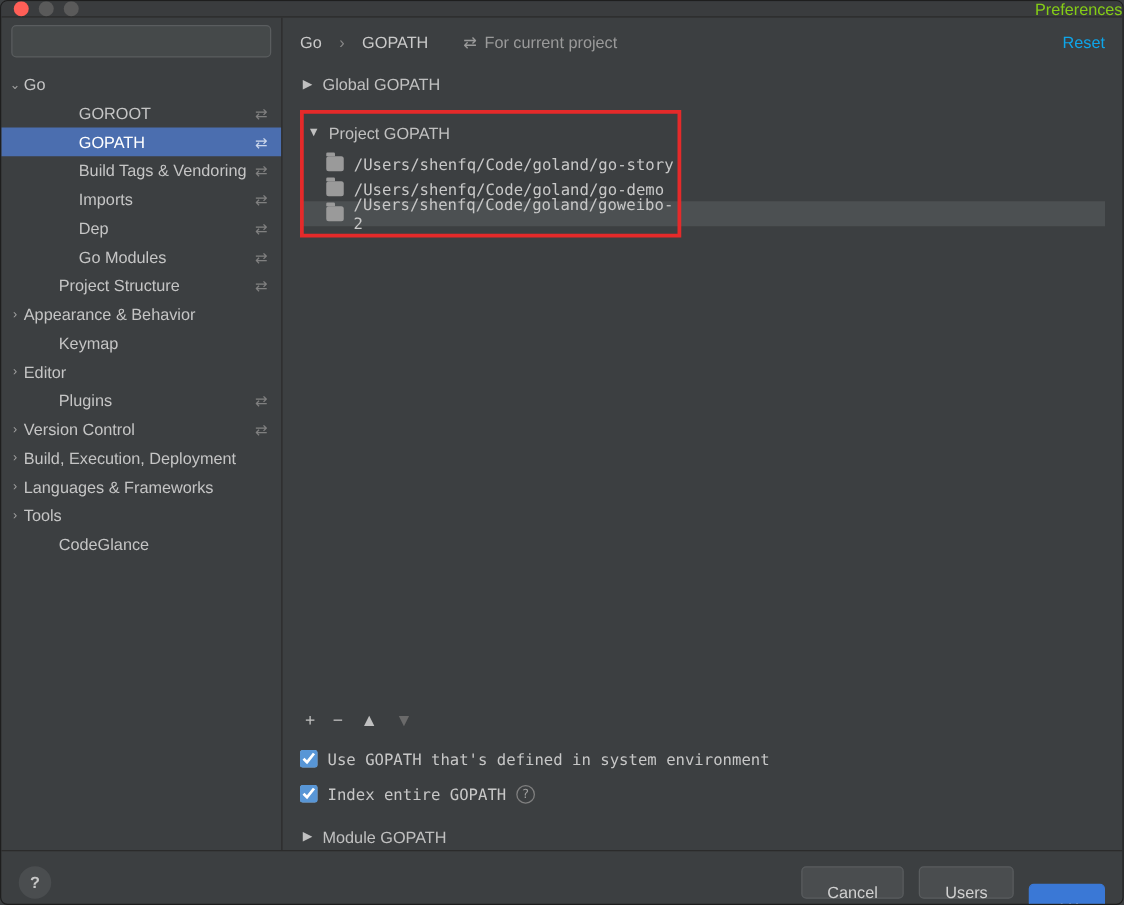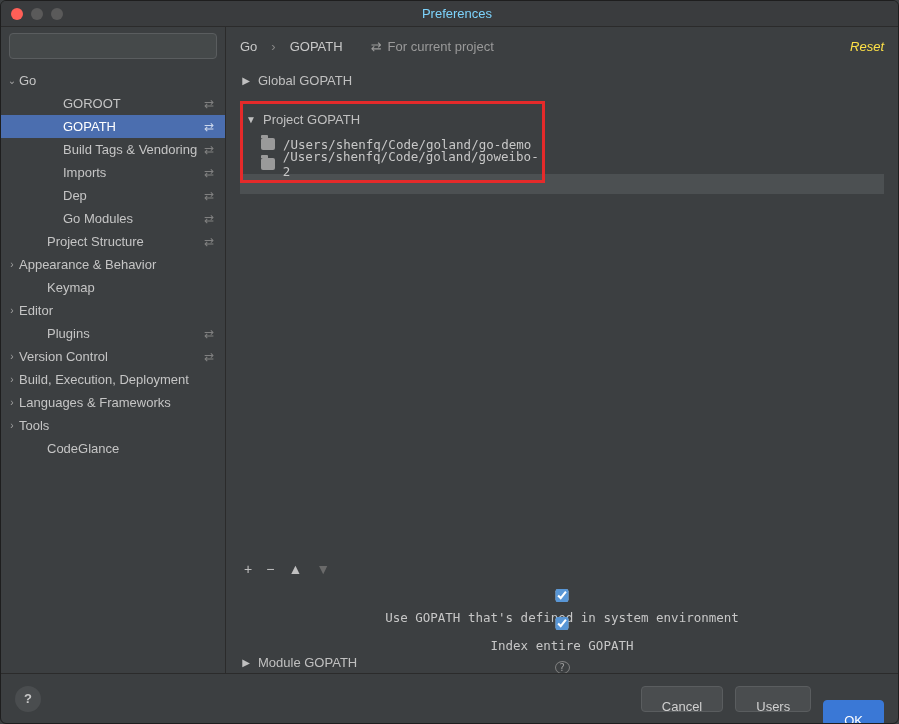--- a/index.html
+++ b/index.html
@@ -17,21 +17,21 @@
     display: flex;
     align-items: center;
     position: relative;
     border-bottom: 1px solid #2b2b2b;
   }
   .traffic { display:flex; gap:8px; margin-left:10px; }
   .tl { width:12px; height:12px; border-radius:50%; }
   .tl.red { background:#ff5f57; }
   .tl.yellow { background:#5a5a5a; }
   .tl.green { background:#5a5a5a; }
-  .win-title { position:absolute; left:15px; right:0; text-align:center; color:#7dd3fc; font-size:13px; }
+  .win-title { position:absolute; left:15px; right:0; text-align:right; color:#84cc16; font-size:13px; }
   .body { flex:1; display:flex; }
   .sidebar { width:225px; display:flex; flex-direction:column; border-right:1px solid #2b2b2b; }
   .searchwrap { padding:6px 8px; }
   .search {
     width:100%; height:26px; background:#45494a; border:1px solid #5a5d5f;
     border-radius:4px; color:#aaa; padding:0 6px 0 24px; position:relative;
   }
   .search-icon { position:absolute; left:14px; top:12px; color:#9e9e9e; font-size:13px; pointer-events:none;}
   .tree { flex:1; overflow:auto; padding-top:4px; }
   .row { display:flex; align-items:center; height:23px; padding:0 8px 0 0; cursor:pointer; white-space:nowrap;}
@@ -48,38 +48,38 @@
   .d2 .lbl { margin-left: 48px; }
   .d1 .arrow { margin-left: 8px;}
   .main { flex:1; display:flex; flex-direction:column; }
   .crumbbar {
     height:38px; display:flex; align-items:center; padding:0 14px; gap:10px;
   }
   .crumb { color:#c9c9c9; }
   .crumb-sep { color:#888; margin:0 4px;}
   .for-project { color:#9a9a9a; display:flex; align-items:center; gap:6px; margin-left:18px;}
   .for-project .icn { color:#9a9a9a; font-size:13px;}
-  .reset { margin-left:auto; color:#fde047; cursor:pointer;font-style:italic; }
+  .reset { margin-left:auto; color:#0ea5e9; cursor:pointer; }
   .content { flex:1; padding: 4px 14px 0 14px; overflow:auto; display:flex; flex-direction:column; gap:6px;}
   .section-head { display:flex; align-items:center; gap:6px; color:#c0c0c0; height:22px; cursor:pointer;}
   .section-head .tri { font-size:10px; color:#c0c0c0; width:12px; text-align:center;}
   .highlight-box { border:3px solid #e52a2a; padding:4px 0 6px 0; margin-top:4px; width:305px;}
   .highlight-box .section-head { padding-left:2px;}
   .gopath-list { margin-top:4px; }
   .gopath-item { display:flex; align-items:center; gap:8px; height:20px; padding-left:18px; color:#c8c8c8; font-family: Menlo, Consolas, monospace; font-size:12.5px;}
   .folder-icon { width:14px; height:12px; background:#9a9a9a; border-radius:2px; position:relative;}
   .folder-icon::before { content:""; position:absolute; top:-3px; left:0; width:7px; height:3px; background:#9a9a9a; border-radius:1px 1px 0 0;}
   .pathlist-area {
     width:100%; flex:1; min-height:360px;
     border:none;
   }
   .toolbar { display:flex; gap:14px; padding:6px 4px; color:#c6c6c6; font-size:14px; align-items:center;}
   .toolbar span { cursor:pointer; color:#c0c0c0;}
   .toolbar .disabled { color:#6a6a6a; cursor:default;}
-  .check-row { display:flex; align-items:center; gap:8px; color:#c7c7c7; height:22px; font-family: Menlo, Consolas, monospace; font-size:12.5px;flex-direction:column;}
+  .check-row { display:flex; align-items:center; gap:8px; color:#c7c7c7; height:22px; font-family: Menlo, Consolas, monospace; font-size:12.5px;}
   .check-row input { accent-color:#5896d6; width:14px; height:14px;}
   .help-q { width:15px; height:15px; border:1px solid #808080; border-radius:50%; display:inline-flex; align-items:center; justify-content:center; font-size:10px; color:#9e9e9e;}
   .footer {
     height:50px; border-top:1px solid #2b2b2b; display:flex; align-items:center; padding:0 14px; gap:12px;
   }
   .help-btn { width:26px; height:26px; border-radius:50%; background:#4a4d4f; color:#c8c8c8; display:flex; align-items:center; justify-content:center; font-weight:bold; cursor:pointer; }
   .spacer { flex:1; }
   .btn { height:26px; padding:12px 20px; border-radius:4px; border:1px solid #5a5d5f; background:#4a4d4f; color:#d0d0d0; cursor:pointer; font-size:13px;}
   .btn.primary { background:#365880; border-color:#3d6185; color:#fff; background:#3875c7; border-color:#3875c7;margin-top:29px;}
   .btn.primary { background:#3a78d6; border-color:#3a78d6;}
@@ -221,20 +221,24 @@
           <div class="fullwidth-sel" id="selband" style="top: 77px; height: 20px;"></div>
 
           <div class="highlight-box" style="position:relative; z-index:1;">
             <div class="section-head">
               <span class="tri">▼</span>
               <span>Project GOPATH</span>
             </div>
             <div class="gopath-list" id="gplist">
                 <div class="gopath-item">
                   <span class="folder-icon"></span>
+                  <span>/Users/shenfq/Code/goland/go-story</span>
+                </div>
+                <div class="gopath-item">
+                  <span class="folder-icon"></span>
                   <span>/Users/shenfq/Code/goland/go-demo</span>
                 </div>
                 <div class="gopath-item">
                   <span class="folder-icon"></span>
                   <span>/Users/shenfq/Code/goland/goweibo-2</span>
                 </div>
               </div>
           </div>
         </div>
 

